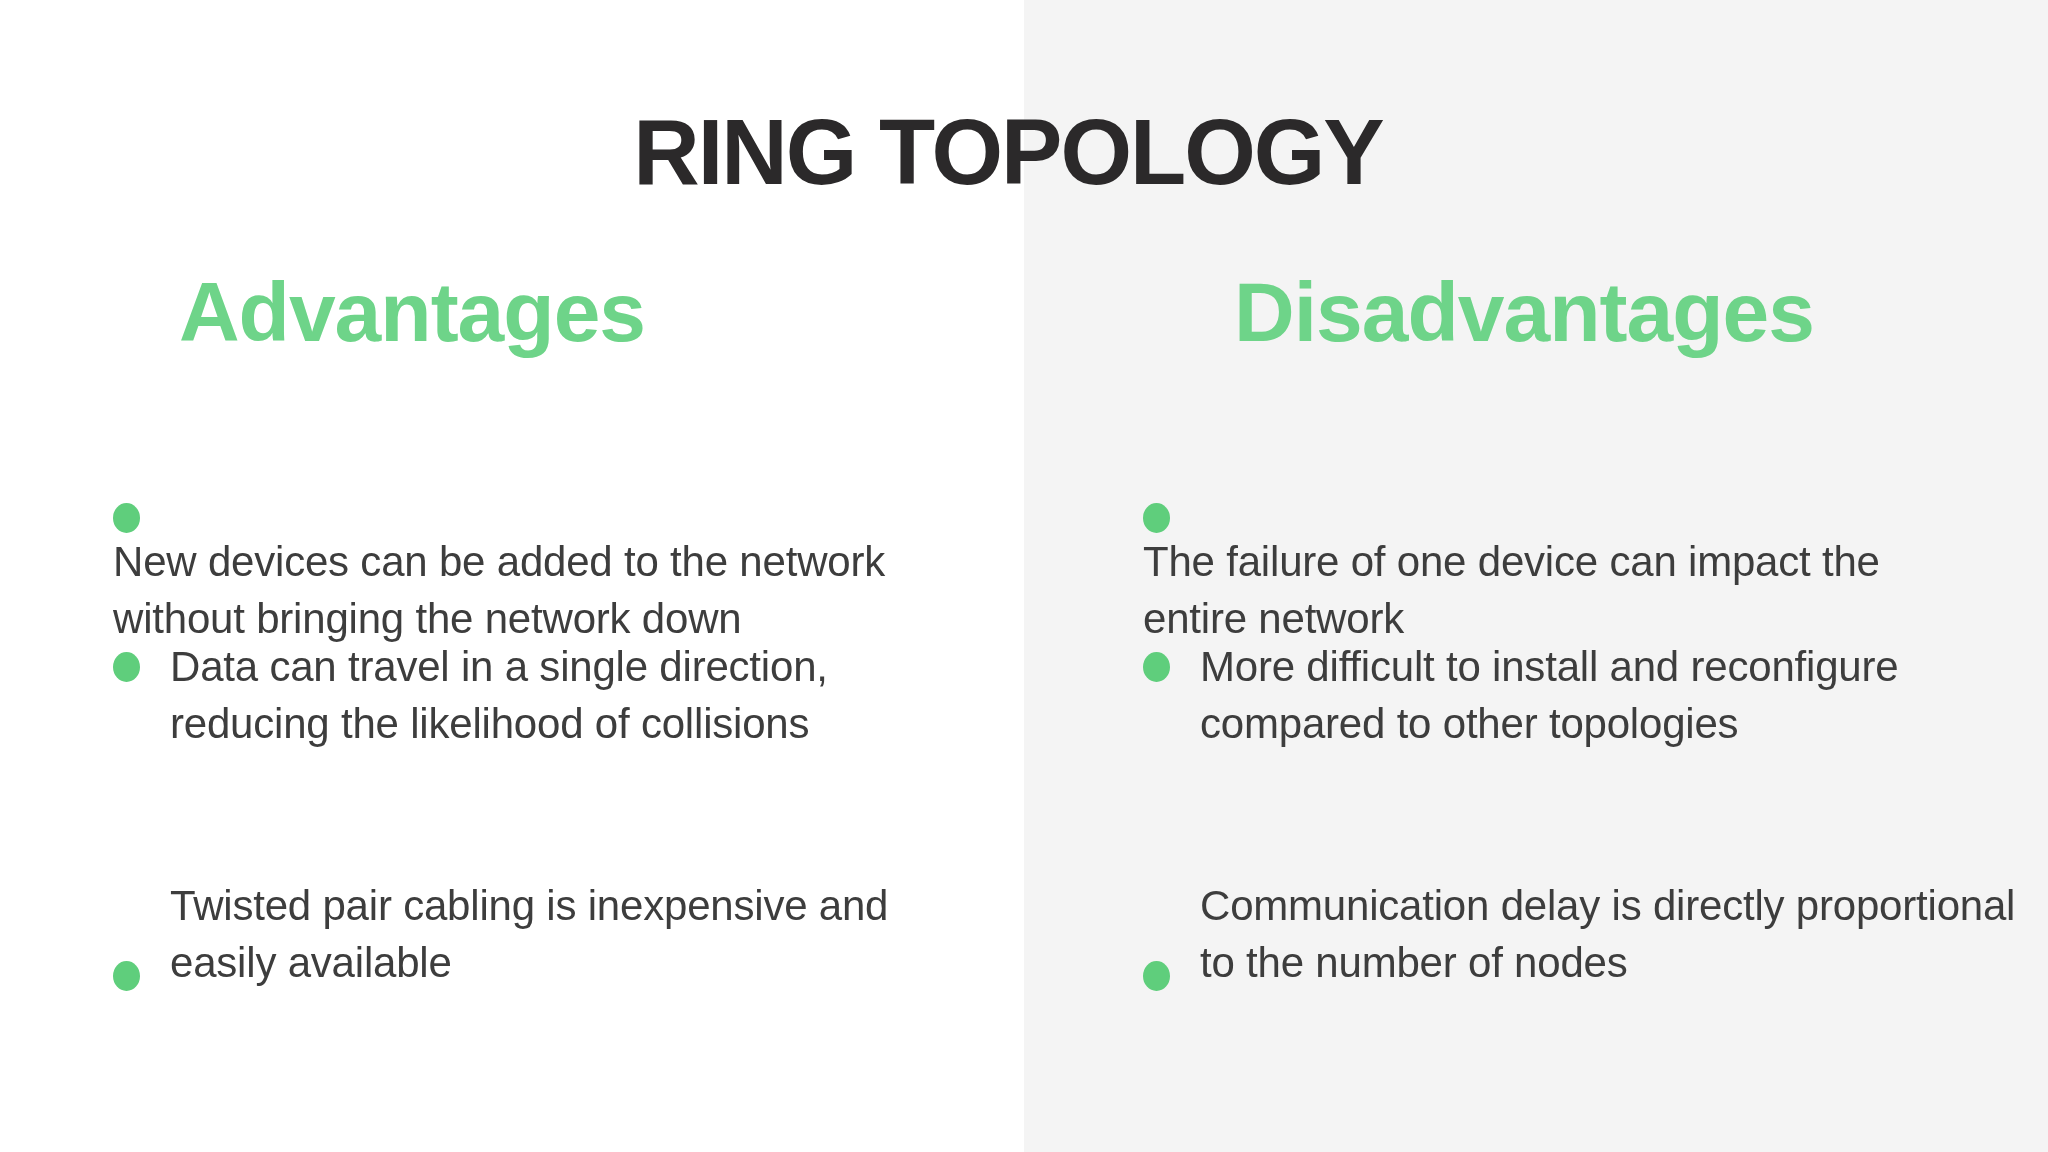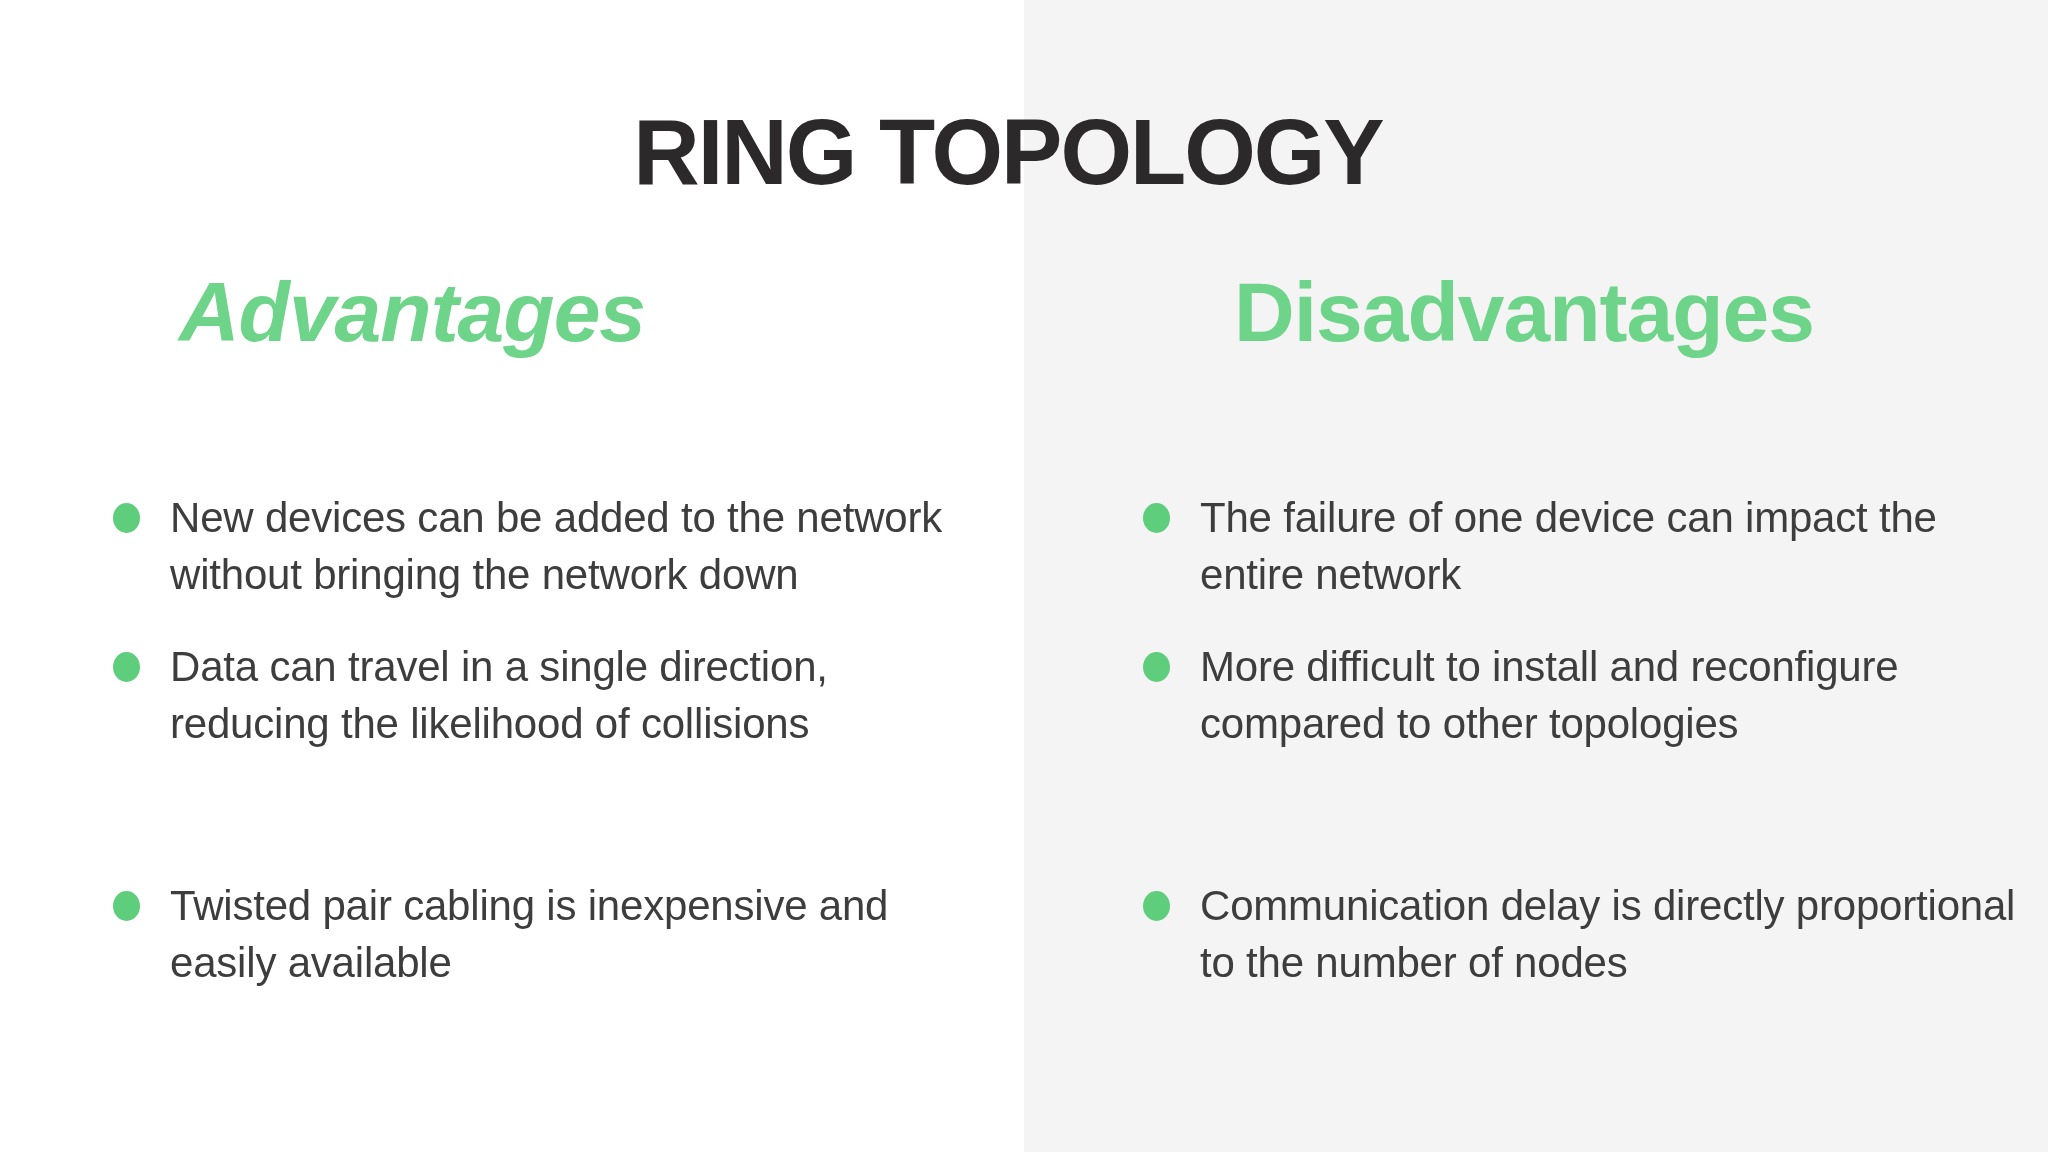--- a/index.html
+++ b/index.html
@@ -38,21 +38,21 @@
     position: absolute;
     top: 270px;
     transform: translateX(-50%);
     font-size: 84px;
     font-weight: 700;
     letter-spacing: -1px;
     line-height: 1;
     color: var(--accent-green, #6ed489);
     white-space: nowrap;
   }
-  .heading-advantages { left: 412px; font-style: italic; }
+  .heading-advantages { left: 412px; }
   .heading-disadvantages { left: 1524px; }
   .bullet-row {
     position: absolute;
     display: flex;
     align-items: flex-start;
   }
   .bullet-row .dot {
     flex: 0 0 auto;
     width: 27px; height: 30px;
     margin-top: 14px;
@@ -64,23 +64,23 @@
     font-size: 42px;
     line-height: 57px;
     letter-spacing: -0.2px;
     color: var(--body-color, #3d3d3d);
     white-space: pre-line;
   }
   .col-left .bullet-row { left: 113px; }
   .col-left .item-text { width: 820px; }
   .col-right .bullet-row { left: 1143px; }
   .col-right .item-text { width: 850px; }
-  .row-1 { top: 489px; }
+  .row-1 { top: 489px; flex-direction: column; }
   .row-2 { top: 638px; }
-  .row-3 { top: 877px; }
+  .row-3 { top: 877px; align-items: flex-end; }
 </style>
 </head>
 <body>
 
 <div class="right-panel"></div>
 
 <h1 class="slide-title">RING TOPOLOGY</h1>
 
 <h2 class="col-heading heading-advantages">Advantages</h2>
 

